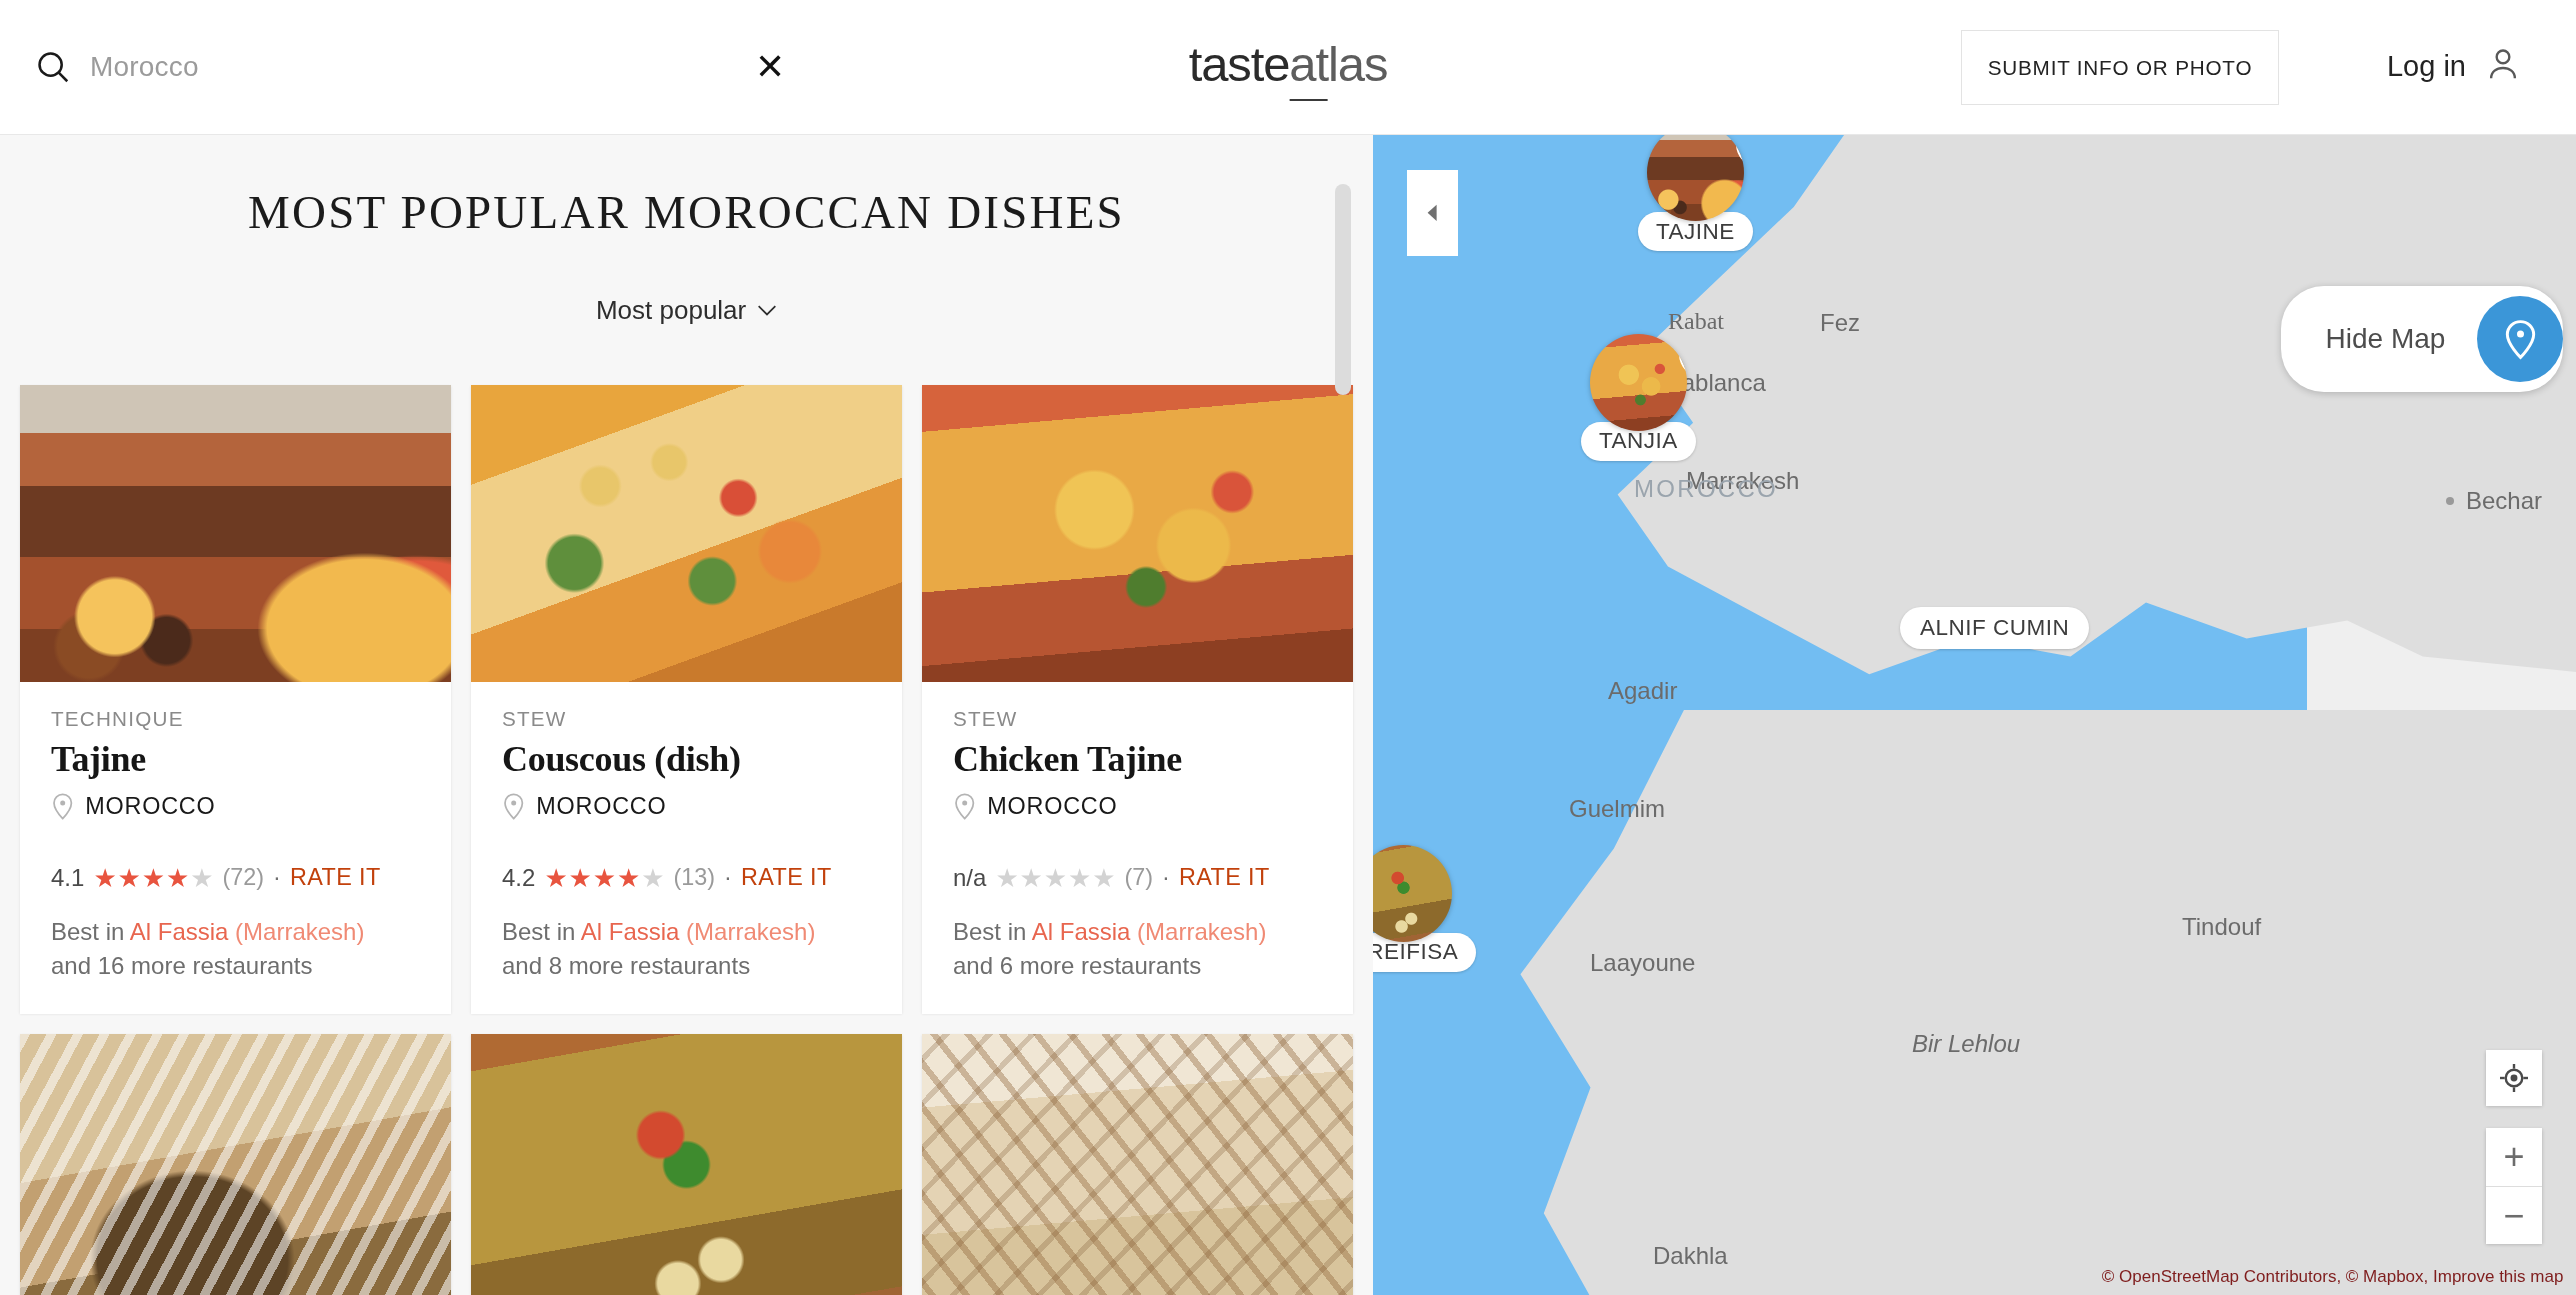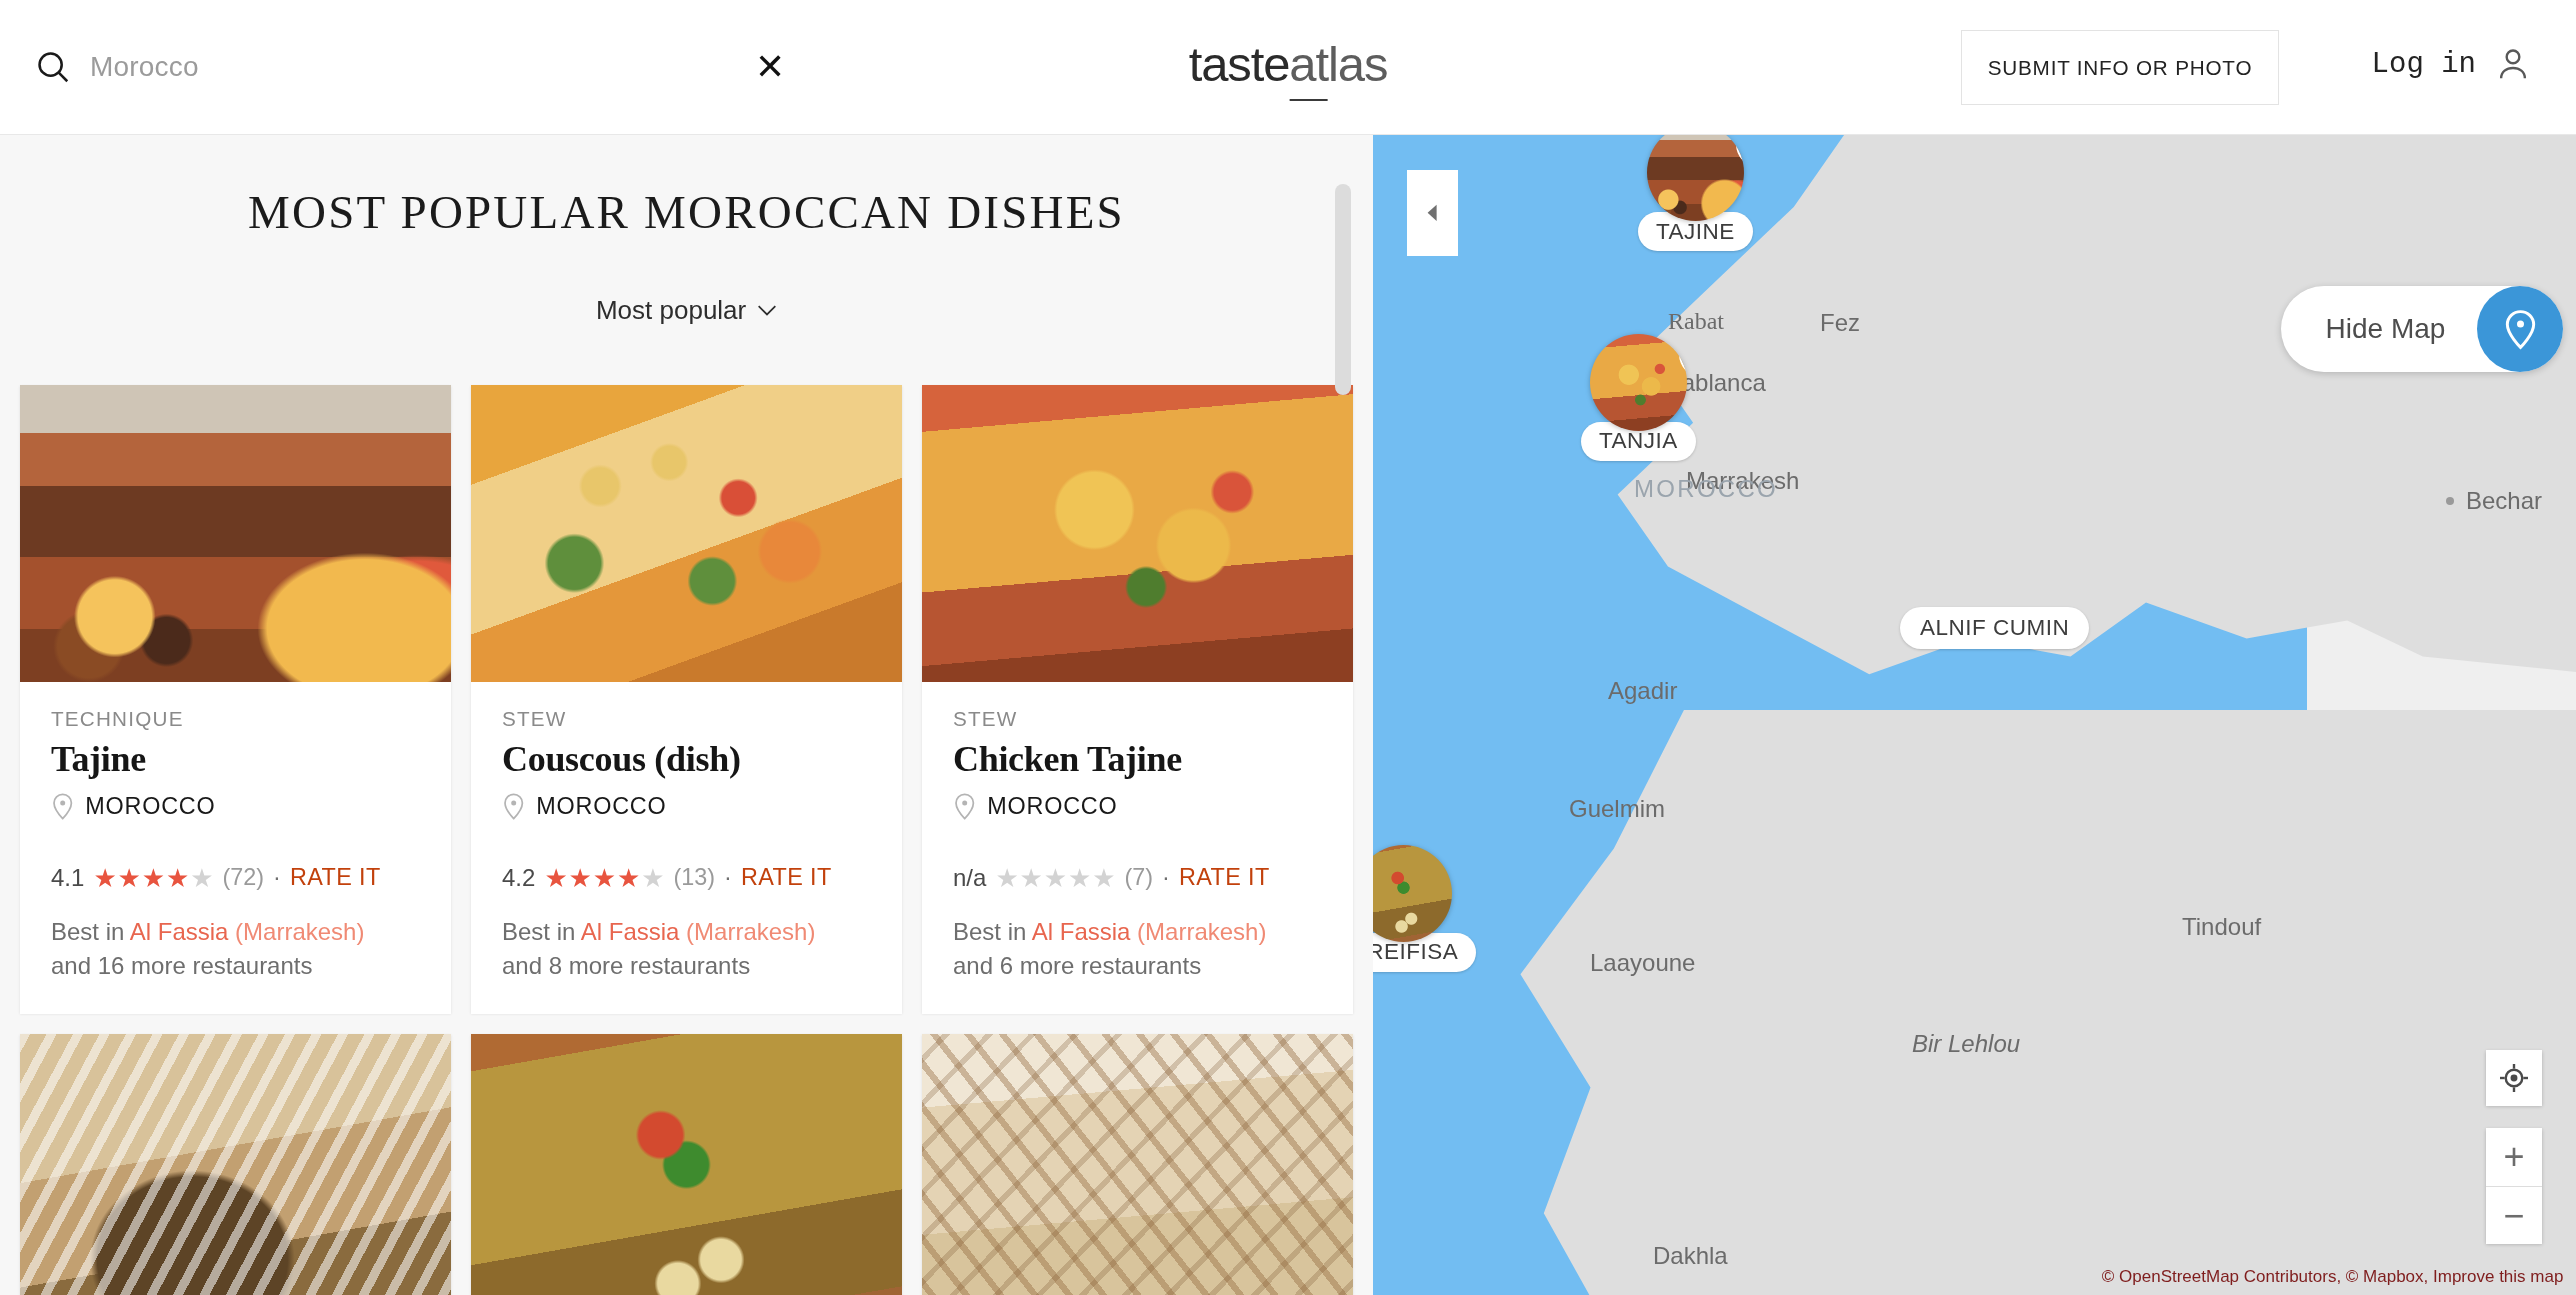--- a/index.html
+++ b/index.html
@@ -41,22 +41,22 @@
   .brand .b-underline { border-bottom: 2.7px solid #3a3a3a; padding-bottom: 8px; }
   .submit-btn {
     position: absolute; right: 297px; top: 30px;
     width: 318px; height: 75px;
     border: 0.9px solid #e3e3e3; background: #fff;
     font-size: 20.7px; letter-spacing: 0.8px; color: #232323;
     display: flex; align-items: center; justify-content: center; cursor: pointer;
     font-family: "Liberation Sans", sans-serif;
   }
   .login {
-    position: absolute; right: 44px; top: 45px;
-    display: flex; align-items: center; gap: 18px; cursor: pointer; font-family: Liberation Mono, monospace;
+    position: absolute; right: 54px; top: 45px;
+    display: flex; align-items: flex-end; gap: 18px; cursor: pointer;
   }
   .login-label { font-size: 29px; color: #232323; }
   .user-icon { width: 38px; height: 38px; color: #585858; }
 
   
   .content {
     position: absolute; left: 0; top: 135px; width: 1373px; height: 1161px;
     background: #f7f7f7; overflow: hidden;
   }
   .page-title {
@@ -172,21 +172,21 @@
     padding: 6.3px 18px; font-size: 22.5px; color: #3d3d3d; letter-spacing: 0.5px;
     box-shadow: 0 0.9px 2.7px rgba(0,0,0,.18); white-space: nowrap;
   }
   .map-chip {
     position: absolute; background: #fff; border-radius: 21.6px;
     padding: 8px 20px; font-size: 22.5px; color: #3d3d3d; letter-spacing: 0.5px;
     box-shadow: 0 0.9px 2.7px rgba(0,0,0,.18); white-space: nowrap;
   }
   .hide-map {
     position: absolute; right: 12.6px; top: 151px;
-    height: 86px; display: flex; align-items: center;
+    height: 106px; display: flex; align-items: center;
     background: #fff; border-radius: 43px; box-shadow: 0 1.8px 7.2px rgba(0,0,0,.18);
     cursor: pointer;
   }
   .hide-map-label { padding: 0 32px 0 45px; font-size: 28px; color: #4d4d4d; }
   .hide-map-circle {
     width: 86px; height: 86px; border-radius: 50%; background: #3b96d8;
     display: flex; align-items: center; justify-content: center; flex: none;
   }
   .hide-map-circle svg { width: 41px; height: 41px; color: #fff; }
   .collapse-btn {

